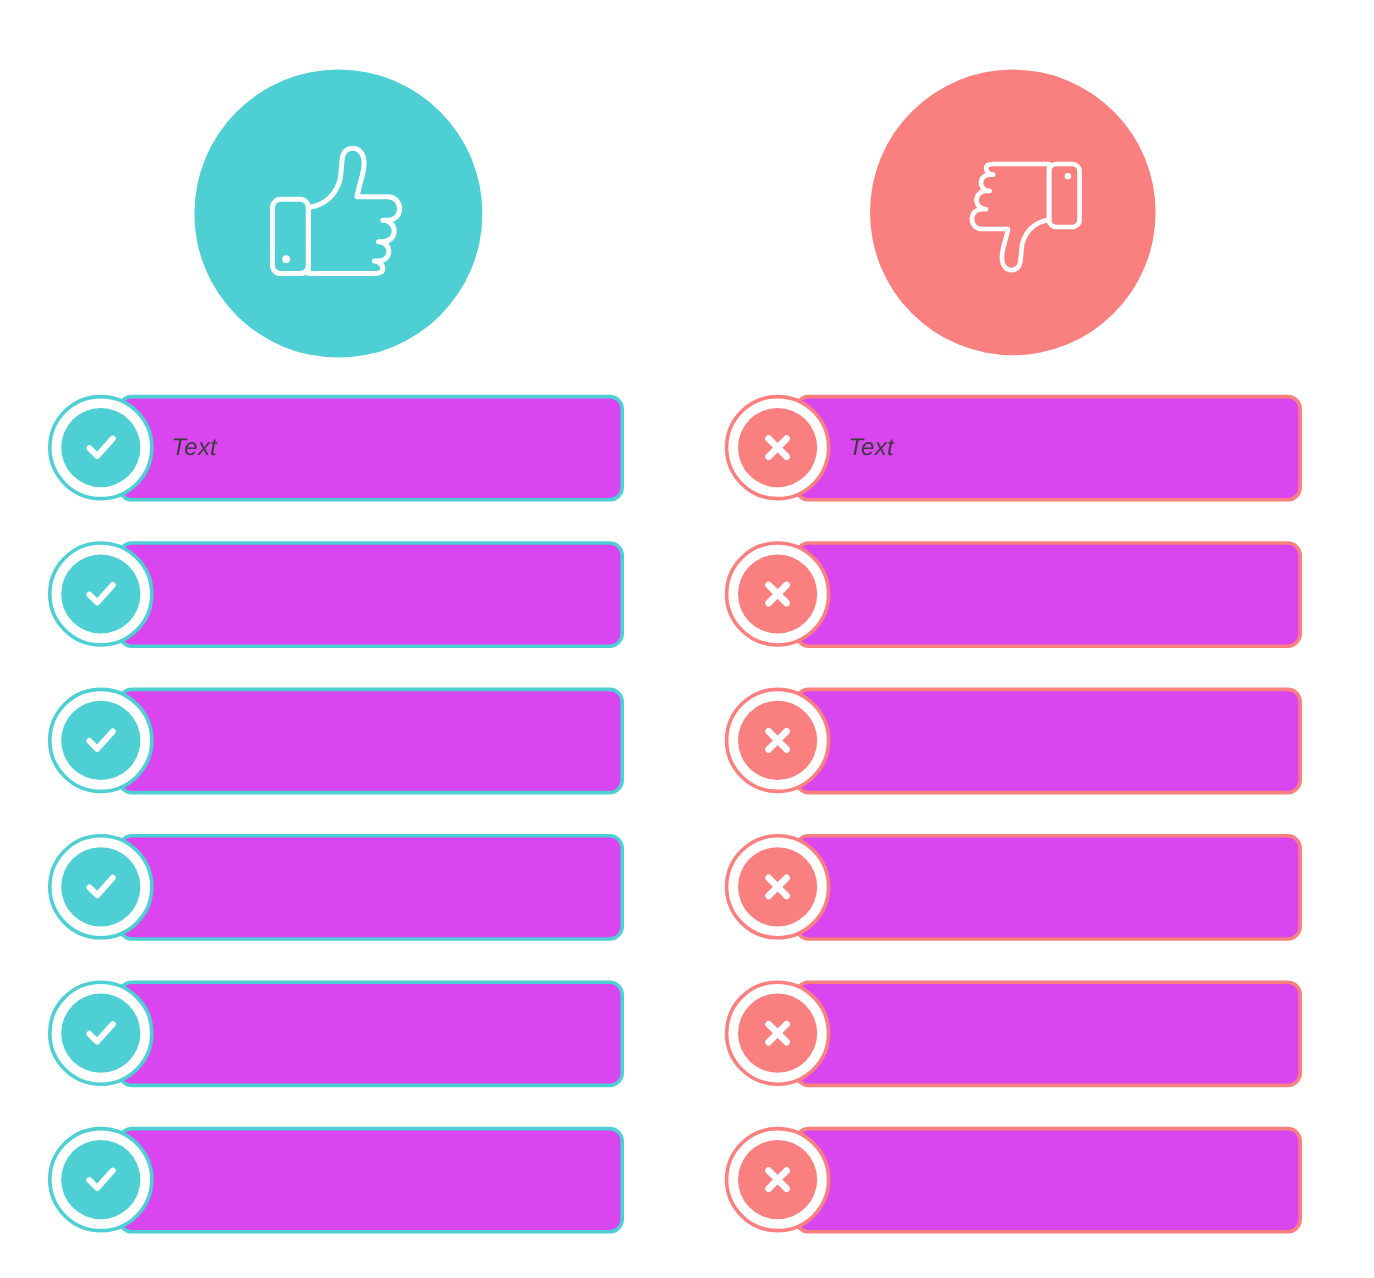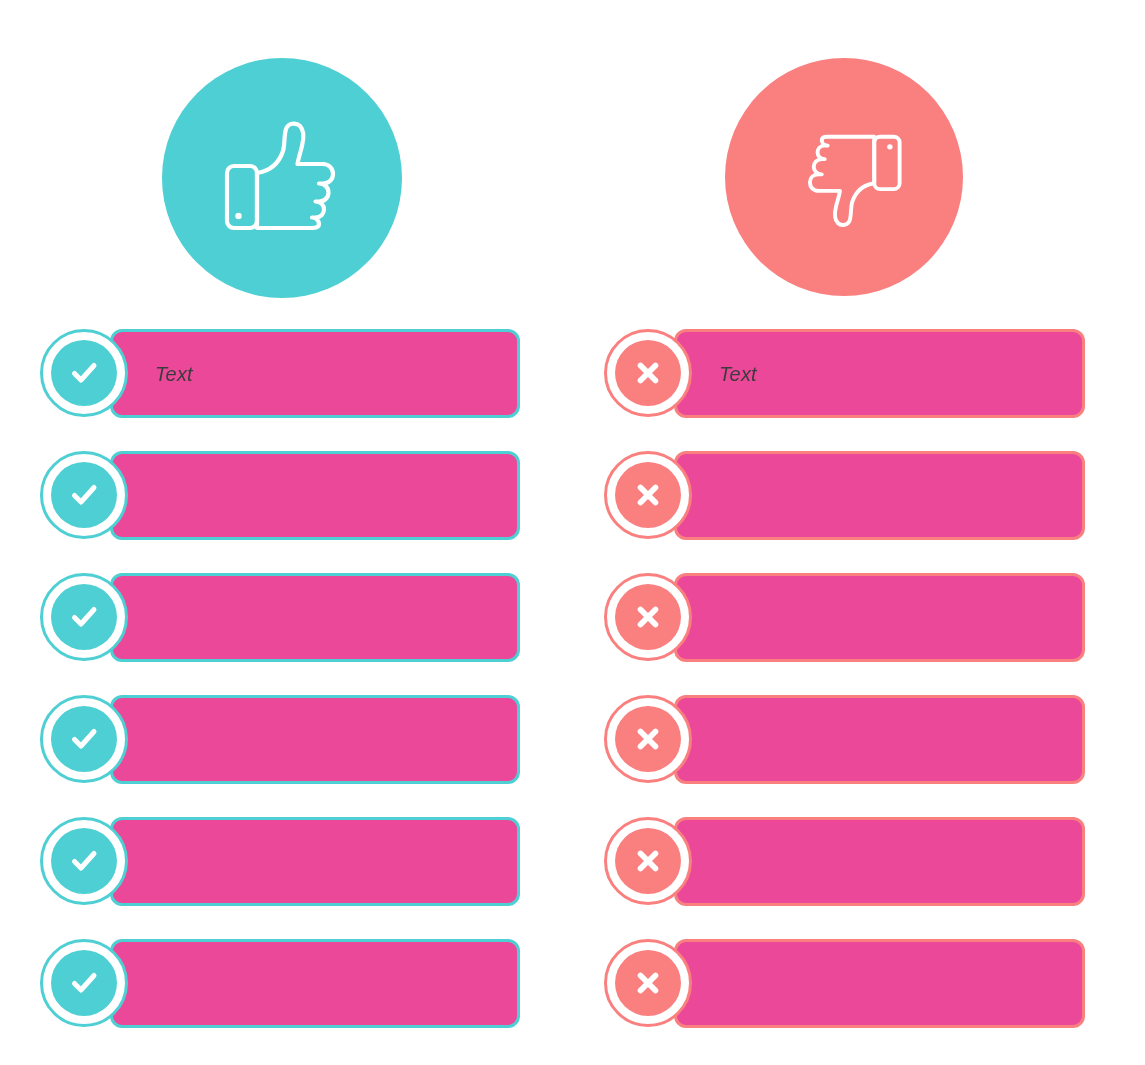--- a/index.html
+++ b/index.html
@@ -64,27 +64,27 @@
   .row {
     position: relative;
     height: 89px;
     margin-bottom: 33px;
   }
   .row:last-child { margin-bottom: 0; }
 
   
   .row-box {
     position: absolute;
-    left: 70px;
+    left: 58px;
     top: 0;
     right: 0;
     height: 89px;
     box-sizing: border-box;
     border-radius: 12px;
-    background: #ec4899;
+    background: #d946ef;
   }
   .column.pro .row-box { border: 3px solid #4ecfd3; }
   .column.con .row-box { border: 3px solid #fa8080; }
 
   .row-text {
     position: absolute;
     left: 42px;
     top: 50%;
     transform: translateY(-50%);
     font-size: 20px;

